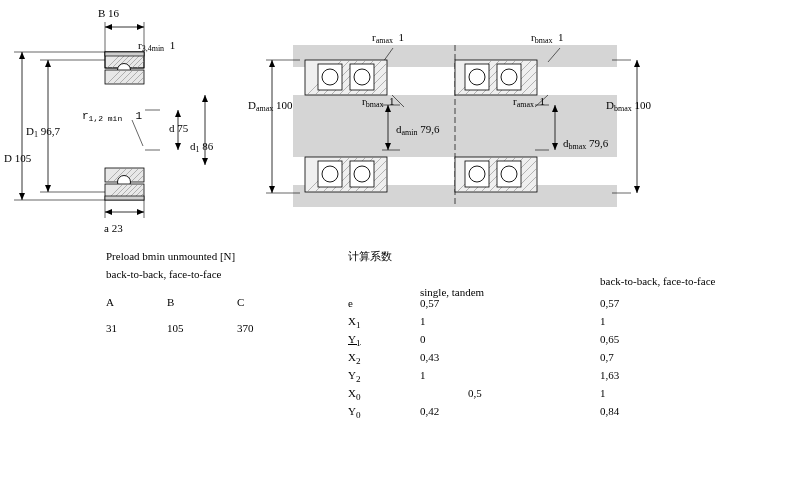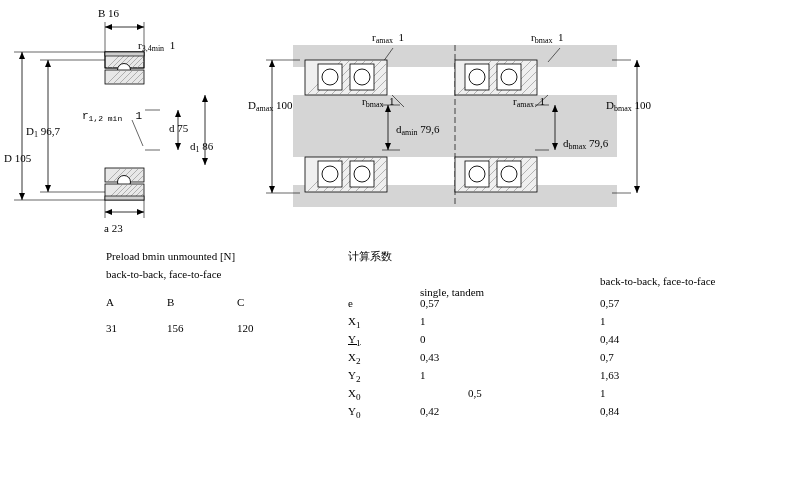--- a/index.html
+++ b/index.html
@@ -270,38 +270,38 @@
 <div class="lbl" style="left:563px;top:138px;"><span>d</span><sub>bmax</sub>&nbsp;<span>79,6</span></div>
 
 <div class="tbl" style="left:106px;top:250px;">Preload bmin unmounted [N]</div>
 <div class="tbl" style="left:106px;top:268px;">back-to-back, face-to-face</div>
 
 <div class="tbl" style="left:106px;top:296px;">A</div>
 <div class="tbl" style="left:167px;top:296px;">B</div>
 <div class="tbl" style="left:237px;top:296px;">C</div>
 
 <div class="tbl" style="left:106px;top:322px;">31</div>
-<div class="tbl" style="left:167px;top:322px;">156</div>
-<div class="tbl" style="left:237px;top:322px;">120</div>
+<div class="tbl" style="left:167px;top:322px;">105</div>
+<div class="tbl" style="left:237px;top:322px;">370</div>
 
 <div class="tbl cn" style="left:348px;top:249px;">计算系数</div>
 <div class="tbl" style="left:420px;top:286px;">single, tandem</div>
 <div class="tbl" style="left:600px;top:275px;">back-to-back, face-to-face</div>
 
 <div class="tbl" style="left:348px;top:297px;"><span>e</span><sub></sub></div>
 <div class="tbl" style="left:420px;top:297px;">0,57</div>
 <div class="tbl" style="left:600px;top:297px;">0,57</div>
 
 <div class="tbl" style="left:348px;top:315px;"><span>X</span><sub>1</sub></div>
 <div class="tbl" style="left:420px;top:315px;">1</div>
 <div class="tbl" style="left:600px;top:315px;">1</div>
 
 <div class="tbl" style="left:348px;top:333px;text-decoration:underline;"><span>Y</span><sub>1</sub></div>
 <div class="tbl" style="left:420px;top:333px;">0</div>
-<div class="tbl" style="left:600px;top:333px;">0,44</div>
+<div class="tbl" style="left:600px;top:333px;">0,65</div>
 
 <div class="tbl" style="left:348px;top:351px;"><span>X</span><sub>2</sub></div>
 <div class="tbl" style="left:420px;top:351px;text-align:right;">0,43</div>
 <div class="tbl" style="left:600px;top:351px;">0,7</div>
 
 <div class="tbl" style="left:348px;top:369px;"><span>Y</span><sub>2</sub></div>
 <div class="tbl" style="left:420px;top:369px;">1</div>
 <div class="tbl" style="left:600px;top:369px;">1,63</div>
 
 <div class="tbl" style="left:348px;top:387px;"><span>X</span><sub>0</sub></div>

